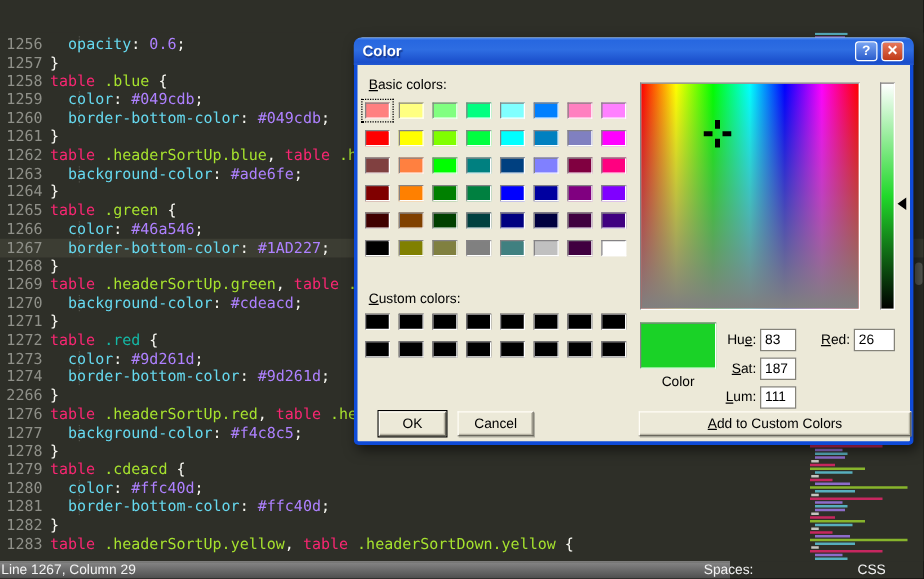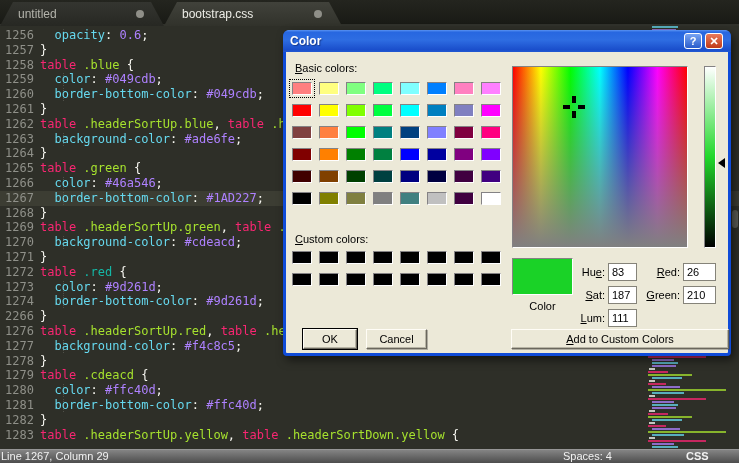--- a/index.html
+++ b/index.html
@@ -49,28 +49,28 @@
   }
 
   
   .minimap { position:absolute; left:648px; top:0; width:83px; height:423px; overflow:hidden; }
   .mm-row { height:2px; margin-bottom:1px; opacity:.75; }
   .scrollbar { position:absolute; right:0; top:0; width:8px; height:423px; }
   .scroll-thumb { position:absolute; left:1px; top:184px; width:6px; height:18px; background:#5c5d56; border-radius:3px; }
 
   
   .statusbar {
-    position:absolute; left:0; bottom:0; width:739px; height:14px;
+    position:absolute; left:0; bottom:0; width:584px; height:14px;
     background:linear-gradient(180deg,#848484,#4d4d4d);
     border-top:1px solid #969696;
     color:#f2f2f2; font-size:11px; line-height:13px;
   }
   .status-pos { position:absolute; left:1px; top:0; }
   .status-spaces { position:absolute; left:563px; top:0; }
-  .status-syntax { position:absolute; left:686px; top:0;font-weight:bold; }
+  .status-syntax { position:absolute; left:686px; top:0; }
 
   
   .dialog {
     position:absolute; left:283px; top:30px; width:448px; height:326px;
     background:#ece9d8;
     border:3px solid #0f4bd8; border-top:none;
     border-radius:7px 7px 4px 4px;
     box-shadow:3px 4px 10px rgba(0,0,0,.55);
     font-size:11px; color:#000;
   }
@@ -150,30 +150,20 @@
     font-family:"Liberation Sans", sans-serif; font-size:11px; padding-left:3px;
   }
   .hsl label { left:0; width:34px; } .hsl input { left:37px; width:29px; }
   .rgb label { left:0; width:55px; } .rgb input { left:58px; width:33px; }
 </style>
 </head>
 <body>
 
 <div class="screen">
 
-  <div class="tabbar">
-    <div class="tab inactive" style="left:0;width:164px;">
-      <span>untitled</span>
-      <span class="tab-dot"></span>
-    </div>
-    <div class="tab active" style="left:164px;width:178px;">
-      <span>bootstrap.css</span>
-      <span class="tab-dot"></span>
-    </div>
-  </div>
 
   <div class="editor">
     <div id="code-lines">
         <div class="code-line" style="top: 2px;"><span class="gutter">1256</span><span class="indent-guide"></span><span class="code-text"><span style="color: rgb(248, 248, 242);">  </span><span style="color: rgb(102, 217, 239);">opacity</span><span style="color: rgb(248, 248, 242);">: </span><span style="color: rgb(174, 129, 255);">0.6</span><span style="color: rgb(248, 248, 242);">;</span></span></div>
         <div class="code-line" style="top: 16.8px;"><span class="gutter">1257</span><span class="code-text"><span style="color: rgb(248, 248, 242);">}</span></span></div>
         <div class="code-line" style="top: 31.6px;"><span class="gutter">1258</span><span class="code-text"><span style="color: rgb(249, 38, 114);">table</span><span style="color: rgb(248, 248, 242);"> </span><span style="color: rgb(166, 226, 46);">.blue</span><span style="color: rgb(248, 248, 242);"> {</span></span></div>
         <div class="code-line" style="top: 46.4px;"><span class="gutter">1259</span><span class="indent-guide"></span><span class="code-text"><span style="color: rgb(248, 248, 242);">  </span><span style="color: rgb(102, 217, 239);">color</span><span style="color: rgb(248, 248, 242);">: </span><span style="color: rgb(174, 129, 255);">#049cdb</span><span style="color: rgb(248, 248, 242);">;</span></span></div>
         <div class="code-line" style="top: 61.2px;"><span class="gutter">1260</span><span class="indent-guide"></span><span class="code-text"><span style="color: rgb(248, 248, 242);">  </span><span style="color: rgb(102, 217, 239);">border-bottom-color</span><span style="color: rgb(248, 248, 242);">: </span><span style="color: rgb(174, 129, 255);">#049cdb</span><span style="color: rgb(248, 248, 242);">;</span></span></div>
         <div class="code-line" style="top: 76px;"><span class="gutter">1261</span><span class="code-text"><span style="color: rgb(248, 248, 242);">}</span></span></div>
         <div class="code-line" style="top: 90.8px;"><span class="gutter">1262</span><span class="code-text"><span style="color: rgb(249, 38, 114);">table</span><span style="color: rgb(248, 248, 242);"> </span><span style="color: rgb(166, 226, 46);">.headerSortUp.blue</span><span style="color: rgb(248, 248, 242);">, </span><span style="color: rgb(249, 38, 114);">table</span><span style="color: rgb(248, 248, 242);"> </span><span style="color: rgb(166, 226, 46);">.headerSortDown.blue</span><span style="color: rgb(248, 248, 242);"> {</span></span></div>
@@ -458,19 +448,15 @@
       <input value="187" style="">
     </div>
     <div class="field-row hsl" style="left:285px;top:279px;width:70px;">
       <label><u>L</u>um:</label>
       <input value="111" style="">
     </div>
     <div class="field-row rgb" style="left:339px;top:233px;width:95px;">
       <label><u>R</u>ed:</label>
       <input value="26" style="">
     </div>
-    <div class="field-row rgb" style="left:339px;top:256px;width:95px;">
-      <label><u>G</u>reen:</label>
-      <input value="210" style="">
-    </div>
   </div>
 
 </div>
 
 </body></html>

